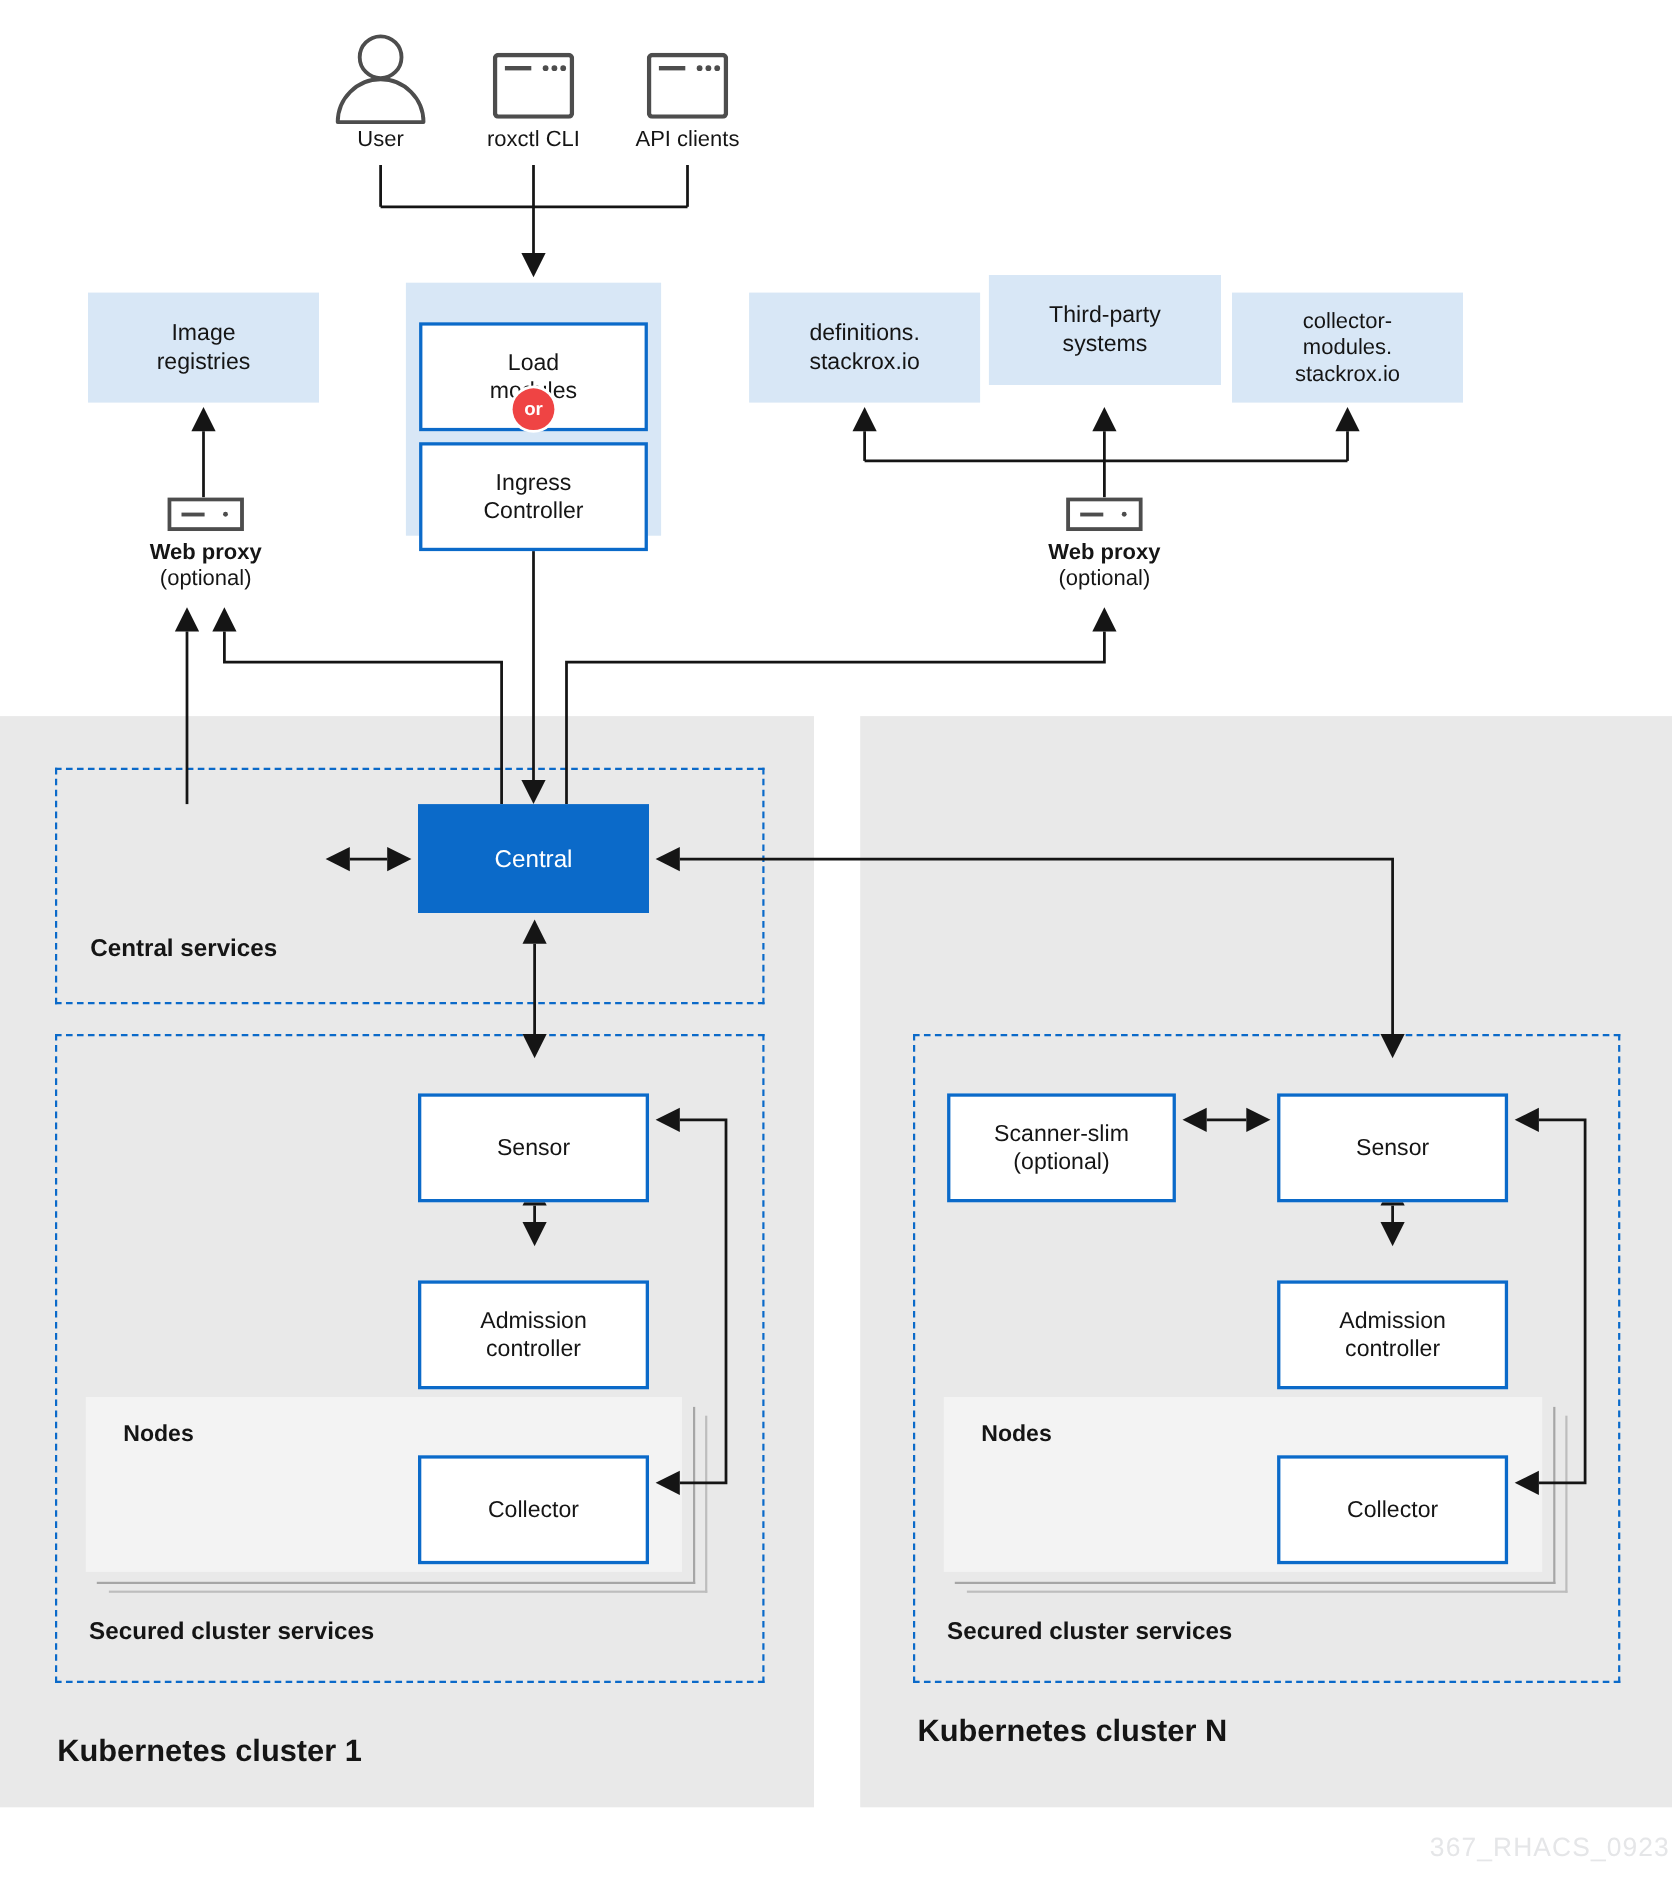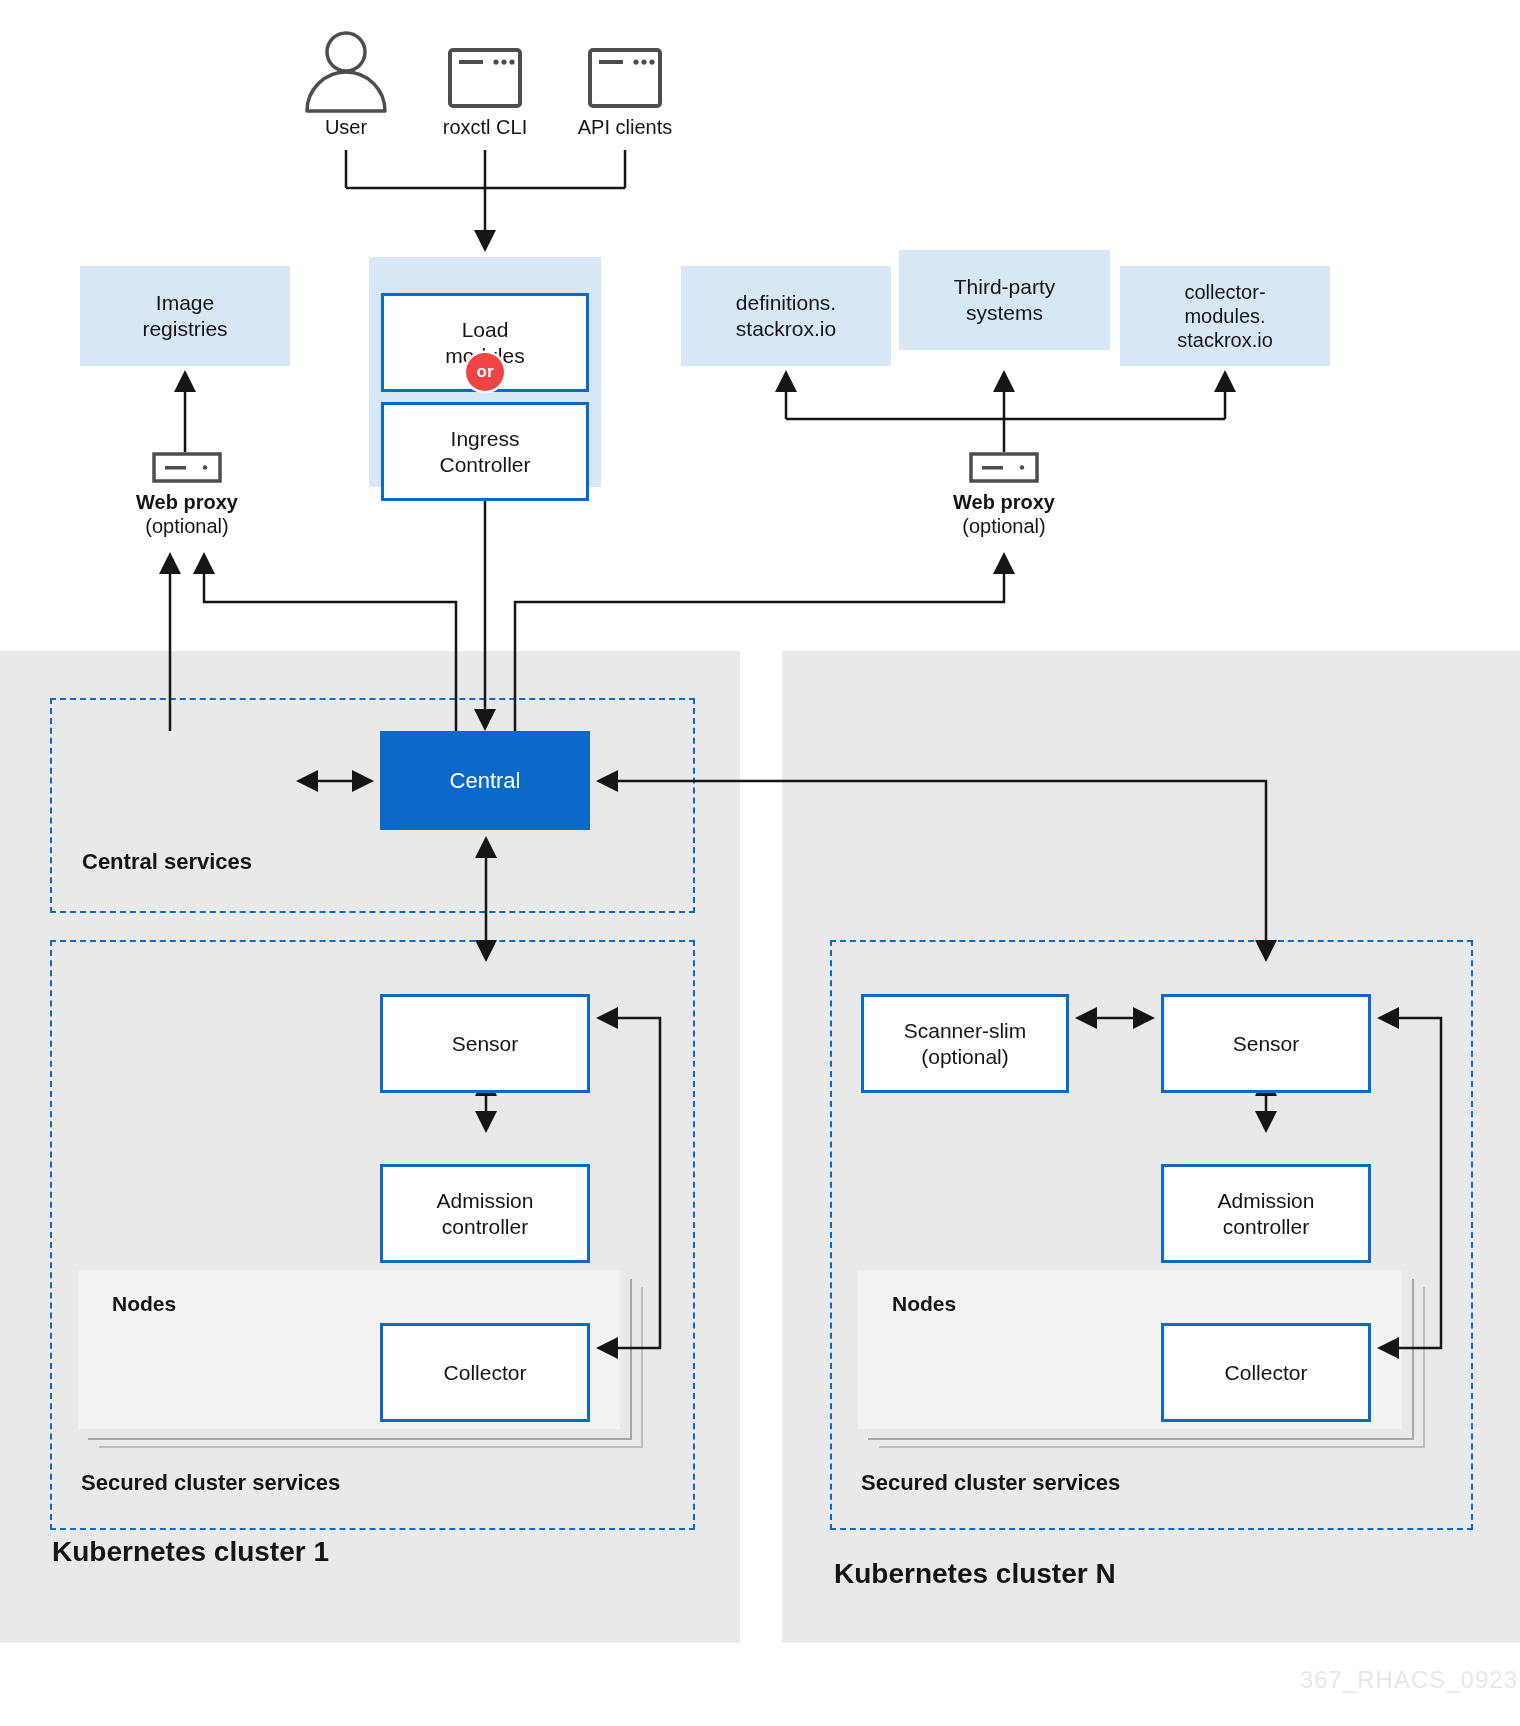--- a/index.html
+++ b/index.html
@@ -202,21 +202,21 @@
   </div>
   <div class="box" style="left:380px;top:1139px;width:210px;height:99px;">
     <div>Admission</div>
     <div>controller</div>
   </div>
   <div class="nodeslabel" style="left:112px;top:1292px;">Nodes</div>
   <div class="box" style="left:380px;top:1298px;width:210px;height:99px;">
     <div>Collector</div>
   </div>
   <div class="seclabel" style="left:81px;top:1470px;">Secured cluster services</div>
-  <div class="title" style="left:52px;top:1536px;">Kubernetes cluster 1</div>
+  <div class="title" style="left:52px;top:1576px;">Kubernetes cluster 1</div>
 
   <div class="box" style="left:861px;top:969px;width:208px;height:99px;">
     <div>Scanner-slim</div>
     <div>(optional)</div>
   </div>
   <div class="box" style="left:1161px;top:969px;width:210px;height:99px;">
     <div>Sensor</div>
   </div>
   <div class="box" style="left:1161px;top:1139px;width:210px;height:99px;">
     <div>Admission</div>

